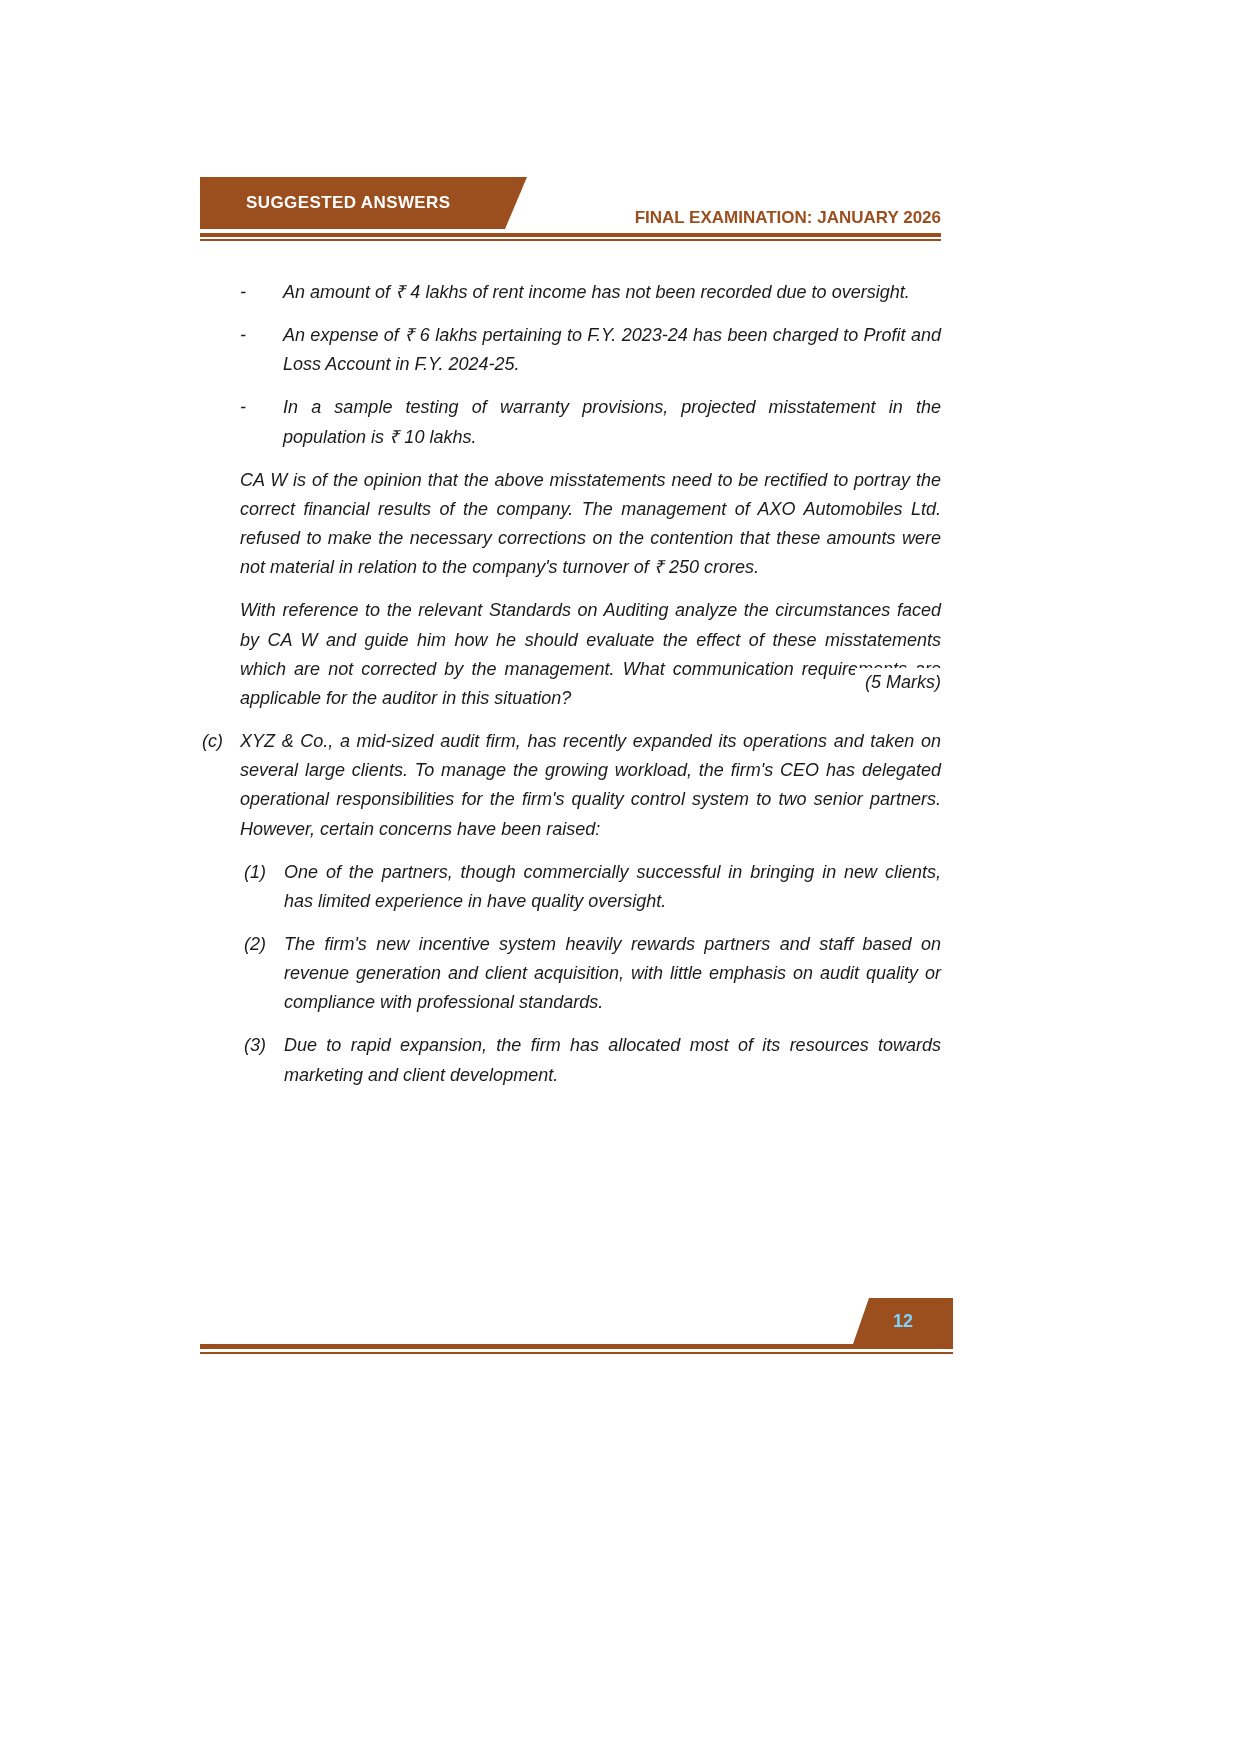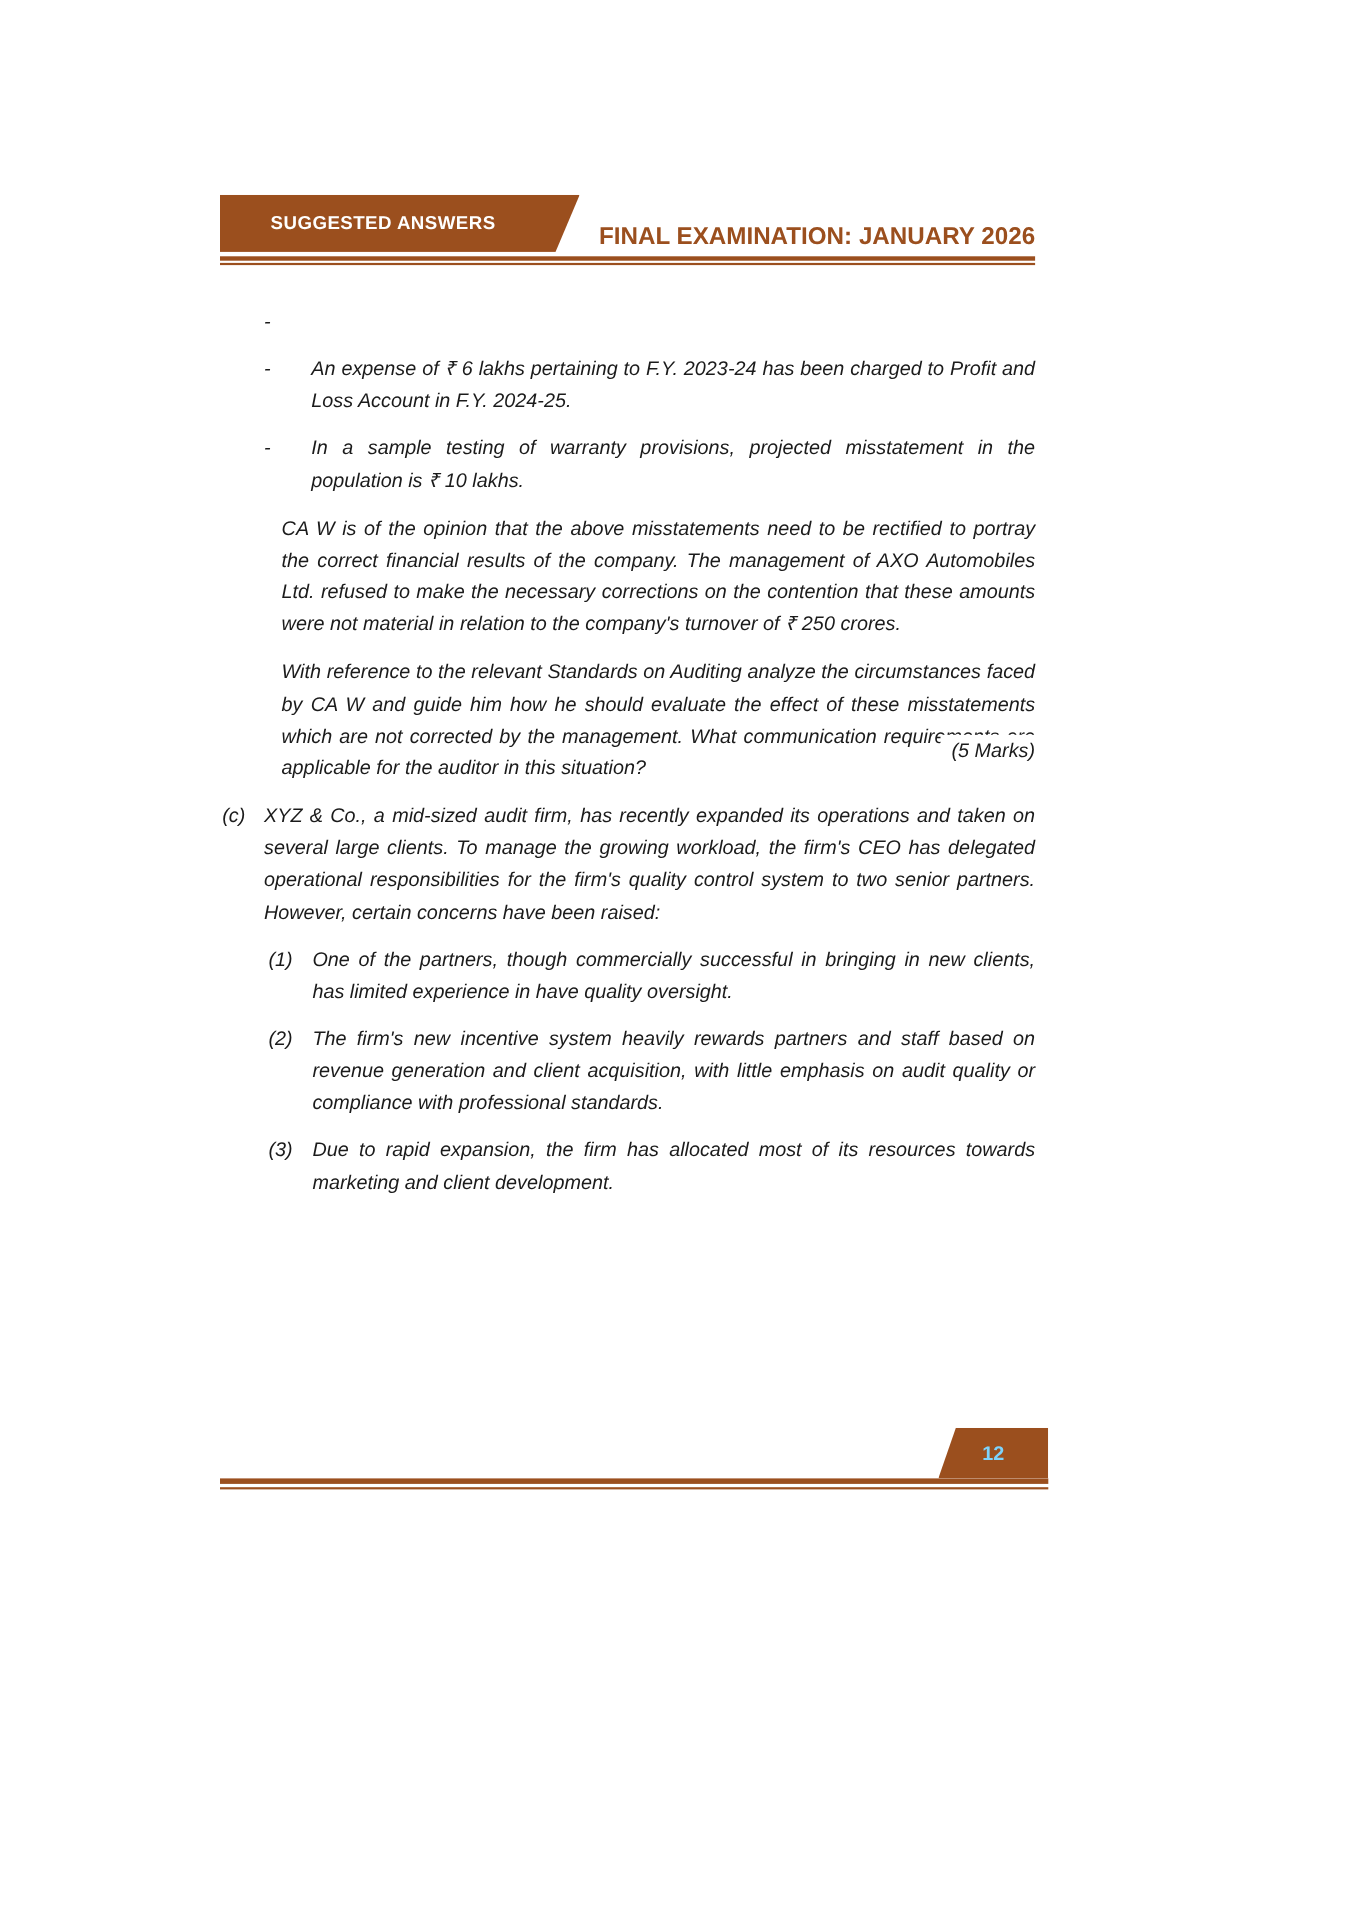--- a/index.html
+++ b/index.html
@@ -35,21 +35,21 @@
     padding-left: 46px;
     color: #ffffff;
     font-weight: bold;
     font-size: 17px;
     letter-spacing: 0.4px;
   }
   .exam-title {
     align-self: flex-end;
     color: var(--accent, #9B4F1E);
     font-weight: bold;
-    font-size: 22px;
+    font-size: 17px;
     padding-bottom: 1px;
   }
   .header-rule {
     position: absolute;
     left: 200px; top: 233px;
     width: 741px;
   }
   .rule-thick { height: 4px; background: var(--accent, #9B4F1E); }
   .rule-thin  { height: 2px; background: var(--accent, #9B4F1E); margin-top: 2px; }
 
@@ -70,21 +70,21 @@
 
   .numbered { display: flex; padding-left: 44px; }
   .numbered .marker { width: 40px; flex: none; }
 
   .lettered { display: flex; padding-left: 2px; }
   .lettered .marker { width: 38px; flex: none; }
 
   .flex-text { flex: 1; text-align: justify; }
 
   .para {
-    margin-left: 56px;
+    margin-left: 40px;
     text-align: justify;
     position: relative;
   }
   .marks {
     position: absolute;
     right: 0; bottom: 16px;
     font-weight: normal;
     background: var(--page_bg, #ffffff);
     padding-left: 10px;
   }
@@ -123,20 +123,21 @@
   </div>
   <div class="header-rule">
     <div class="rule-thick"></div>
     <div class="rule-thin"></div>
   </div>
 
   <div class="content">
 
     <div class="block bullet">
       <span class="marker">-</span>
+      <span class="flex-text">An amount of ₹ 4 lakhs of rent income has not been recorded due to oversight.</span>
     </div>
 
     <div class="block bullet">
       <span class="marker">-</span>
       <span class="flex-text">An expense of ₹ 6 lakhs pertaining to F.Y. 2023-24 has been charged to Profit and Loss Account in F.Y. 2024-25.</span>
     </div>
 
     <div class="block bullet">
       <span class="marker">-</span>
       <span class="flex-text">In a sample testing of warranty provisions, projected misstatement in the population is ₹ 10 lakhs.</span>

